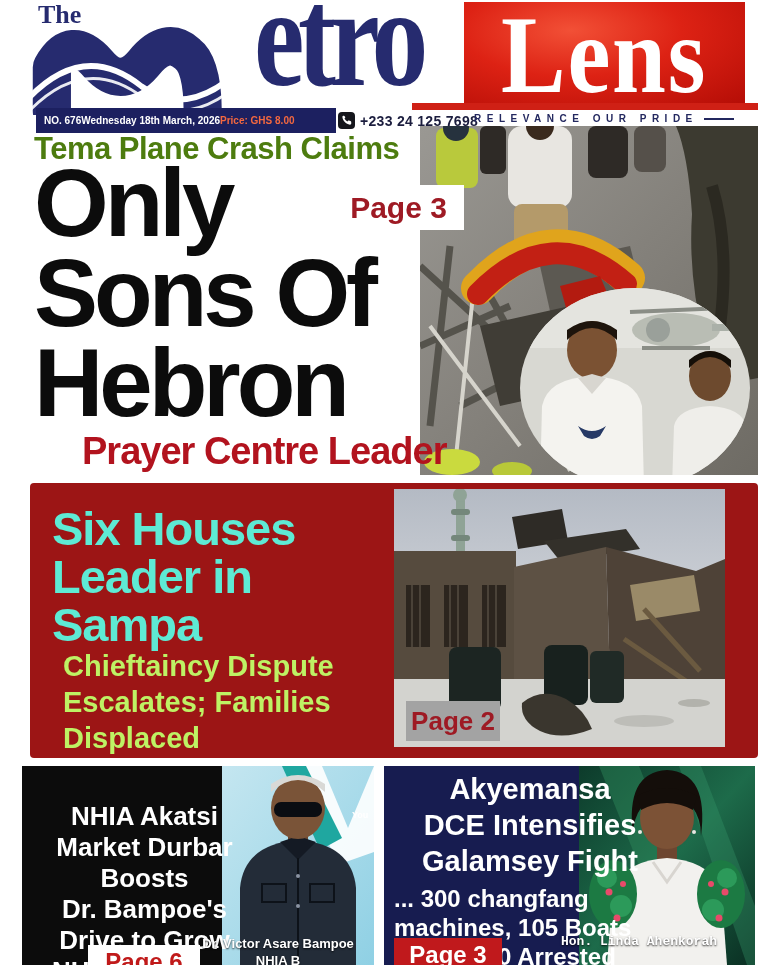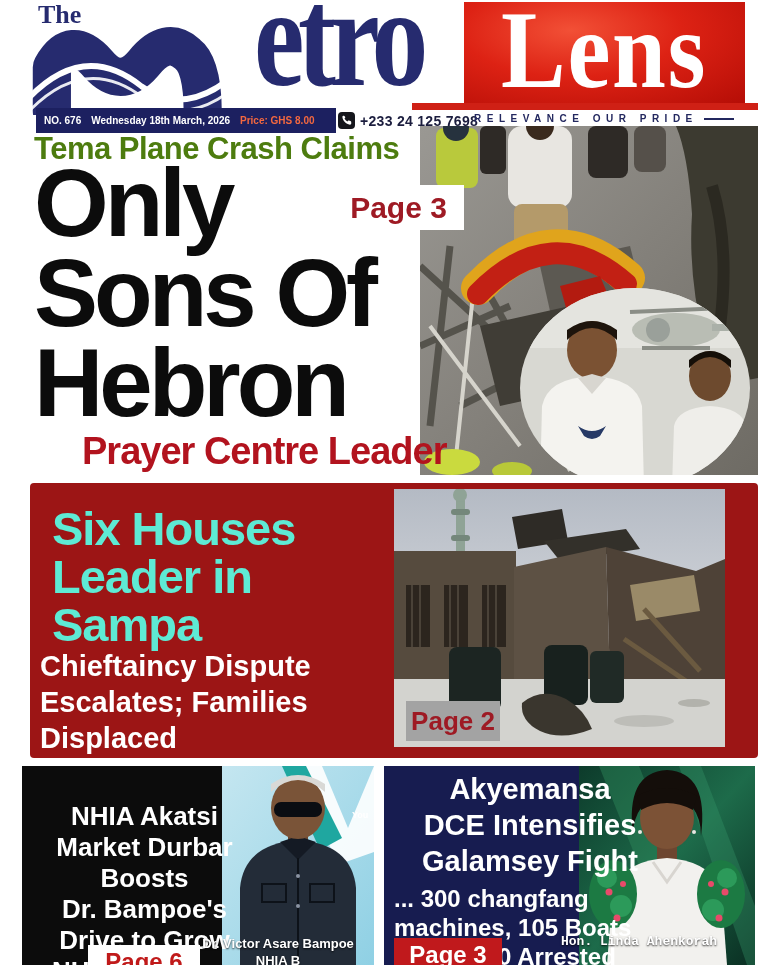--- a/index.html
+++ b/index.html
@@ -9,26 +9,26 @@
 
   
   #logo-the{left:38px;top:0px;font-family:"Liberation Serif",serif;font-weight:bold;
             font-size:26px;color:#262b6f;}
   #logo-m{left:26px;top:10px;}
   #logo-etro{left:254px;top:-34px;font-family:"Liberation Serif",serif;font-weight:bold;
              font-size:142px;line-height:1;color:#262b6f;letter-spacing:-8px;
              transform:scaleX(.80);transform-origin:left top;}
   #lens-box{left:464px;top:2px;width:281px;height:101px;
             background:radial-gradient(ellipse at 38% 28%,#f25036 0%,#dd2214 45%,#b50d06 100%);
-            display:flex;align-items:flex-start;justify-content:center;overflow:hidden;}
+            display:flex;align-items:flex-end;justify-content:center;overflow:hidden;}
   #lens-text{font-family:"Liberation Serif",serif;font-weight:bold;font-size:110px;
              line-height:96px;color:#fff;letter-spacing:2px;transform:scaleX(.88);}
   #red-underline{left:412px;top:103px;width:346px;height:7px;background:#cf2015;}
   #info-bar{left:36px;top:108px;width:300px;height:25px;background:#1c2060;
-            display:flex;align-items:center;gap:10px;padding:0 8px;box-sizing:border-box;
+            display:flex;align-items:center;padding:0 8px;box-sizing:border-box;
             font-size:10px;font-weight:bold;color:#fff;white-space:nowrap;}
   #info-price{color:#f4683f;}
   #phone-row{left:338px;top:108px;height:25px;display:flex;align-items:center;gap:5px;}
   #phone-icon{width:17px;height:17px;background:#15161c;border-radius:4px;
               display:flex;align-items:center;justify-content:center;}
   #phone-num{font-size:14px;font-weight:800;color:#1b1d3e;letter-spacing:.3px;}
   #slogan{left:474px;top:113px;font-size:10px;font-weight:bold;color:#23285f;
           letter-spacing:5.5px;white-space:nowrap;display:flex;align-items:center;}
   #slogan-dash{display:inline-block;width:30px;height:2px;background:#23285f;margin-left:6px;}
 
@@ -40,21 +40,21 @@
   #page3-box{left:333px;top:185px;width:131px;height:45px;background:#fff;z-index:4;
              display:flex;align-items:center;justify-content:center;
              font-size:30px;font-weight:800;color:#9e1a24;}
   #lead-subhead{left:34px;top:430px;font-size:38px;font-weight:800;color:#b2131e;
                 letter-spacing:-1px;z-index:3;margin-left:48px;}
 
   
   #sampa-panel{left:30px;top:483px;width:728px;height:275px;background:#9c1515;border-radius:4px;}
   #sampa-headline{left:22px;top:22px;font-size:47px;font-weight:900;color:#5eead4;
                   line-height:48px;letter-spacing:-1px;}
-  #sampa-subhead{left:10px;top:165px;font-size:29px;font-weight:800;color:#ffffff;line-height:36px;}
+  #sampa-subhead{left:33px;top:165px;font-size:29px;font-weight:800;color:#bef264;line-height:36px;}
   #sampa-photo{left:364px;top:6px;width:331px;height:258px;overflow:hidden;}
   #page2-box{left:376px;top:218px;width:94px;height:40px;background:#a3a3a3;z-index:4;
              display:flex;align-items:center;justify-content:center;
              font-size:26px;font-weight:800;color:#9e1a24;}
 
   
   #bl-panel{left:22px;top:766px;width:352px;height:199px;background:#0c0c0c;overflow:hidden;}
   #bl-headline{left:5px;top:7px;width:235px;text-align:center;font-size:26px;font-weight:800;
                color:#fff;line-height:31px;z-index:3;margin-top:28px;}
   #bl-photo{left:200px;top:0;width:152px;height:199px;}

